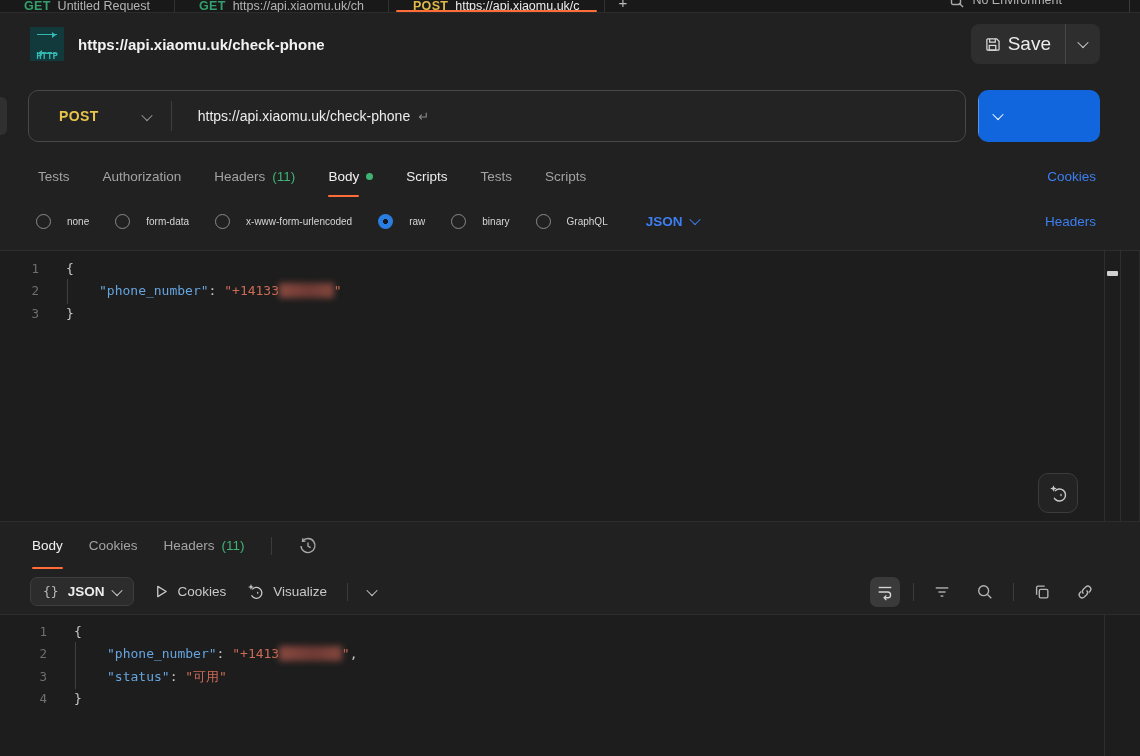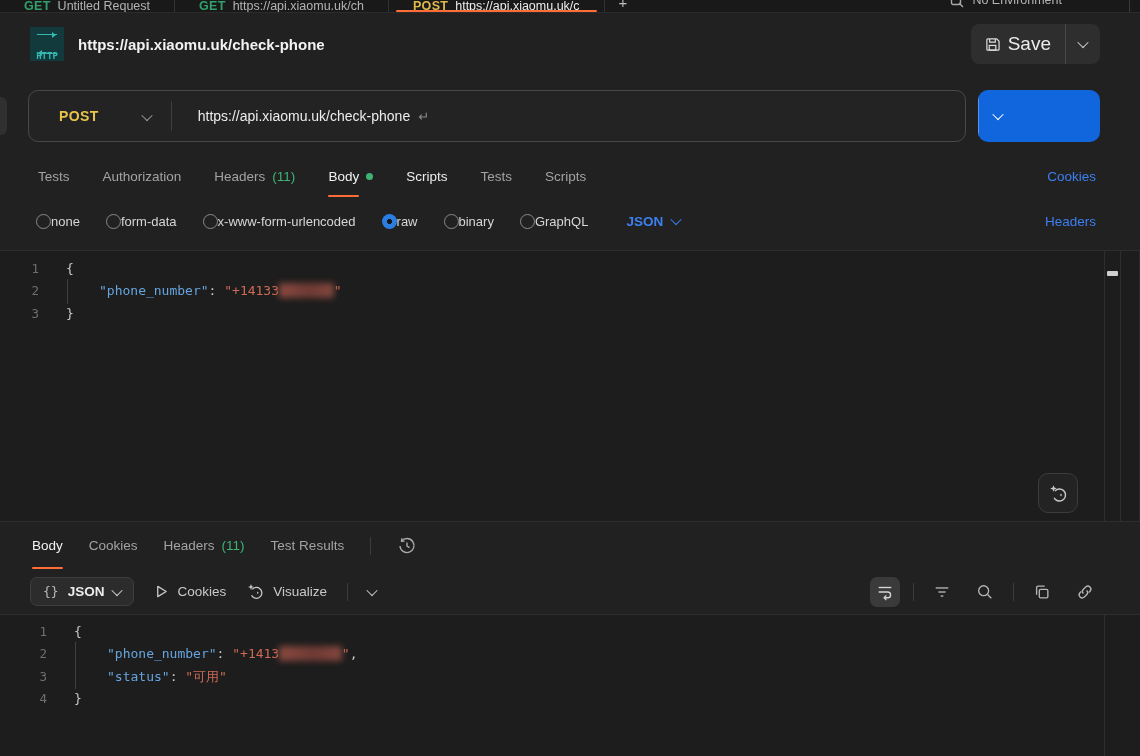--- a/index.html
+++ b/index.html
@@ -50,21 +50,21 @@
   .ptab { position:relative; height:100%; display:inline-flex; align-items:center; gap:7px; color:#a3a3a3; font-size:13.5px; cursor:default; }
   .ptab.bright .ptab-label { color:#ededed; }
   .ptab.active .ptab-label { color:#f1f1f1; }
   .ptab-label { position:relative; }
   .tab-underline { position:absolute; left:0; bottom:0; height:2.5px; background:#ff6c37; border-radius:2px; }
   .count { color:#3eb374; }
   .gdot { width:7px; height:7px; border-radius:50%; background:#3eb374; display:inline-block; }
   .link-blue { margin-left:auto; color:#3d7ff0; font-size:13.5px; cursor:default; }
   
   .radio-row { height:32px; flex:none; margin-top:8px; padding:0 44px 0 36px; display:flex; align-items:center; gap:26px; }
-  .radio { display:inline-flex; align-items:center; gap:0; color:#d6d6d6; font-size:13px; }
+  .radio { display:inline-flex; align-items:center; gap:16px; color:#d6d6d6; font-size:10px; }
   .rc { width:15px; height:15px; border-radius:50%; border:1.4px solid #8a8a8a; flex:none; }
   .radio.sel .rc { border:none; background:radial-gradient(circle, #16161f 0 2.6px, #2a7de1 2.7px 100%); }
   .json-dd { display:inline-flex; align-items:center; gap:9px; color:#3d7ff0; font-weight:600; font-size:13.5px; margin-left:12px; }
   
   .editor { background:#1d1d1d; border-top:1px solid #2e2e2e; font-family:"DejaVu Sans Mono", monospace; position:relative; }
   .editor.request { height:272px; flex:none; margin-top:13px; border-bottom:1px solid #2e2e2e; padding-top:7px; }
   .editor.response { flex:1; padding-top:6px; }
   .cl { display:flex; line-height:22.4px; font-size:13px; }
   .ln { flex:none; text-align:right; padding-right:27px; color:#6f6f6f; font-size:12.5px; }
   .code { position:relative; white-space:pre; }
@@ -268,23 +268,20 @@
           <span class="ptab-label">Body</span>
           <span class="tab-underline" style="width: 31px;"></span>
         </div>
         <div class="ptab">
           <span class="ptab-label">Cookies</span>
         </div>
         <div class="ptab">
           <span class="ptab-label">Headers</span>
           <span class="count">(11)</span>
         </div>
-        <div class="ptab">
-          <span class="ptab-label">Test Results</span>
-        </div>
       </div>
     <span class="vdiv2"></span>
     <svg width="20" height="20" viewBox="0 0 20 20" fill="none" stroke="#a9a9a9" stroke-width="1.4">
         <path d="M4.5 5.2 A 7 7 0 1 1 3 10"></path>
         <path d="M4.8 2.2 L4.5 5.4 L7.6 5.2" stroke-width="1.3"></path>
         <path d="M10 6.5 V10.2 L12.6 11.6"></path>
       </svg>
   </div>
 
   <div class="resp-toolbar">

